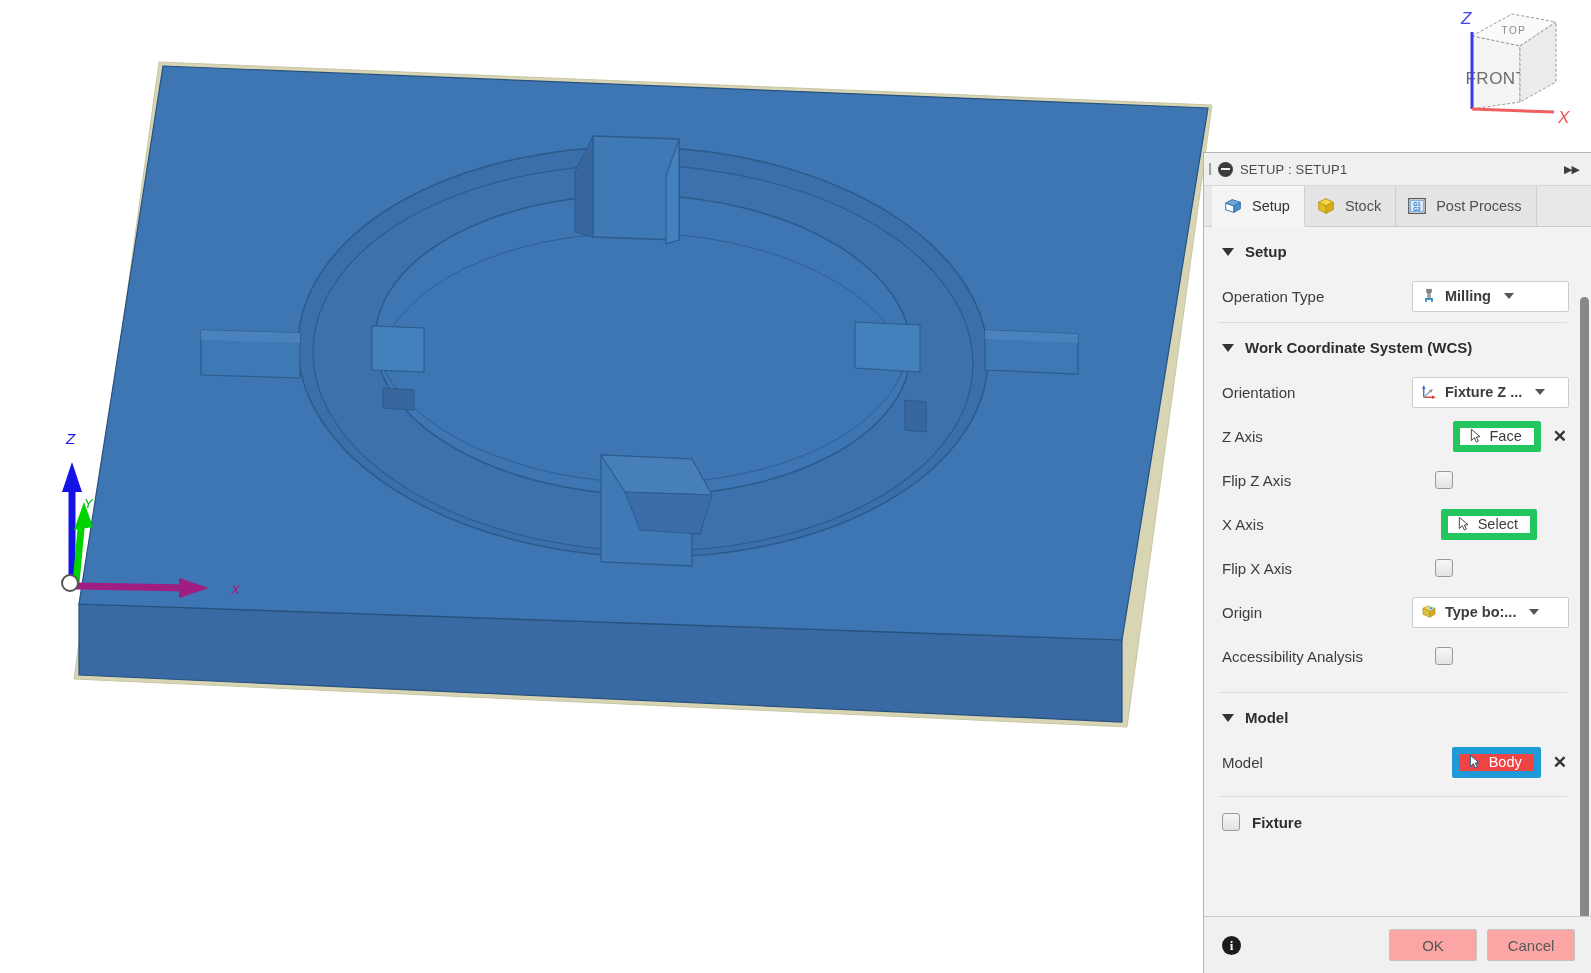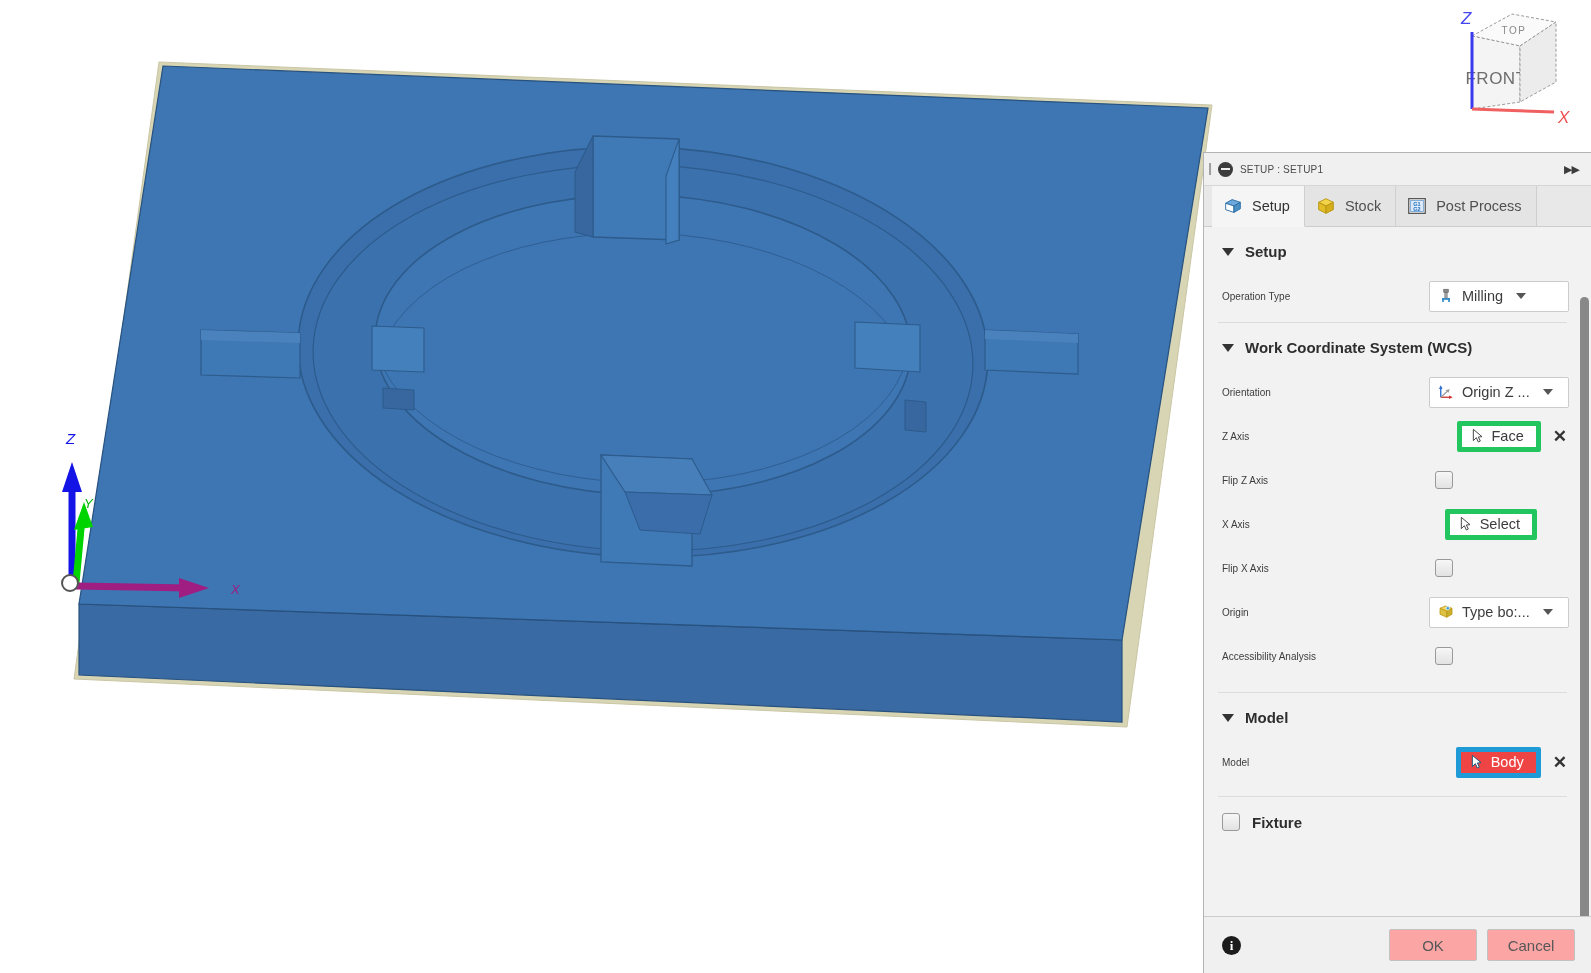--- a/index.html
+++ b/index.html
@@ -83,21 +83,21 @@
     flex: 0 0 auto;
   }
   .header-dot::after {
     content: "";
     position: absolute;
     left: 3px; top: 6.5px;
     width: 9px; height: 2px;
     background: #f0f0f0;
   }
   .header-title {
-    font-size: 10px;
+    font-size: 13px;
     color: #4a4a4a;
     letter-spacing: 0.2px;
     white-space: nowrap;
   }
   .header-expand {
     margin-left: auto;
     color: #3c3c3c;
     font-size: 11px;
     letter-spacing: -1px;
     padding-right: 4px;
@@ -170,21 +170,21 @@
     margin: 4px 14px 0 14px;
   }
 
   .row {
     display: flex;
     align-items: center;
     min-height: 44px;
     padding: 0 0 0 18px;
   }
   .row-label {
-    font-size: 10px;
+    font-size: 15px;
     color: #3c3c3c;
     flex: 0 0 auto;
     white-space: nowrap;
   }
   .row-ctl {
     margin-left: auto;
     display: flex;
     align-items: center;
     gap: 10px;
     padding-right: 12px;
@@ -206,28 +206,28 @@
     white-space: nowrap;
     cursor: default;
   }
   .combo .caret {
     width: 0; height: 0;
     border-left: 5px solid transparent;
     border-right: 5px solid transparent;
     border-top: 6px solid #555555;
     margin-left: 6px;
   }
-  .combo-wide { width: 140px; }
+  .combo-wide { width: 157px; font-weight: bold; }
 
   .selbtn {
     display: flex;
     align-items: center;
     gap: 6px;
     background: #ffffff;
-    border: 5px solid #22c55e;
+    border: 7px solid #22c55e;
     border-radius: 2px;
     height: 31px;
     padding: 0 12px 0 8px;
     box-sizing: border-box;
     font-size: 14.5px;
     color: #3c3c3c;
     white-space: nowrap;
     cursor: default;
   }
   .selbtn.selected {
@@ -489,21 +489,21 @@
           <div class="row-ctl">
             <div class="combo combo-wide">
               <svg width="18" height="18" viewBox="0 0 24 24">
                 <line x1="5" y1="19" x2="5" y2="5" stroke="#2a6fd0" stroke-width="1.8"></line>
                 <polygon points="5,3 2.6,8 7.4,8" fill="#2a6fd0"></polygon>
                 <line x1="5" y1="19" x2="19" y2="19" stroke="#d03a3a" stroke-width="1.8"></line>
                 <polygon points="21,19 16,16.6 16,21.4" fill="#d03a3a"></polygon>
                 <line x1="5" y1="19" x2="15" y2="10" stroke="#9a9a9a" stroke-width="1.6"></line>
                 <polygon points="17,8 11.5,9.5 15.5,13" fill="#9a9a9a"></polygon>
               </svg>
-              <span>Origin Z ...</span>
+              <span>Fixture Z ...</span>
               <span class="caret"></span>
             </div>
           </div>
         </div>
 
         <div class="row">
           <span class="row-label">Z Axis</span>
           <div class="row-ctl">
             <div class="selbtn">
               <svg width="16" height="16" viewBox="0 0 24 24">

